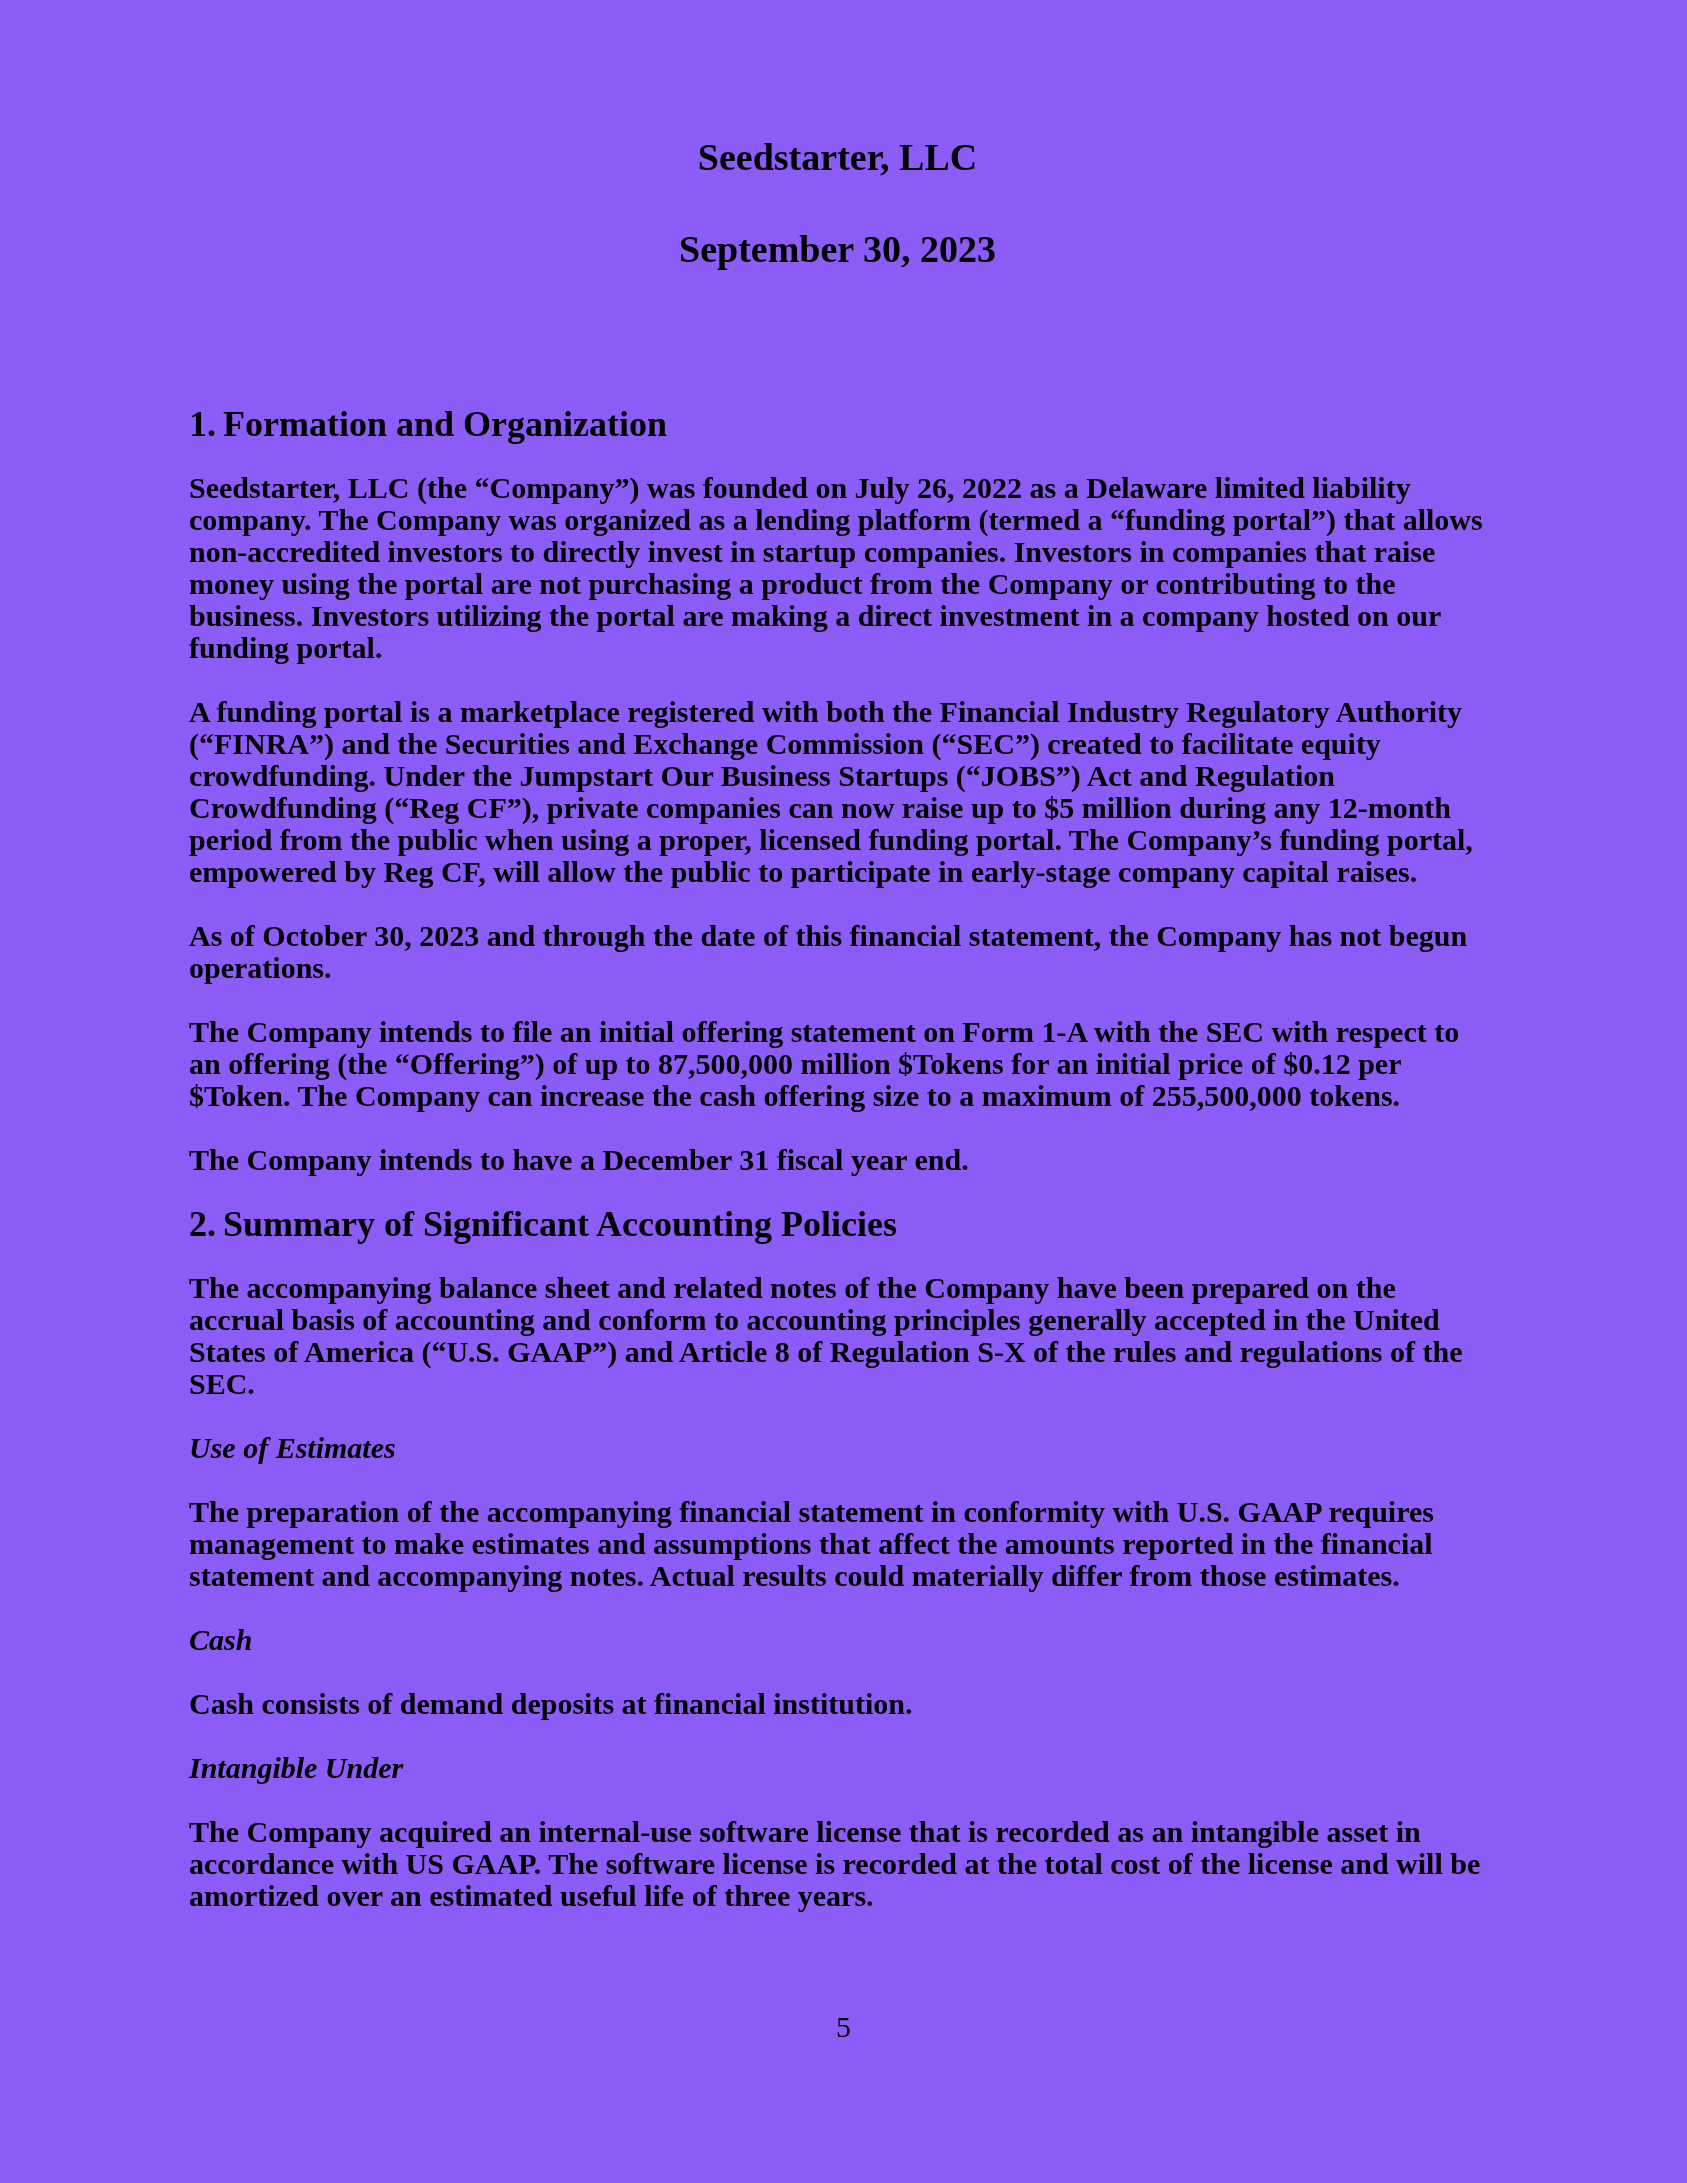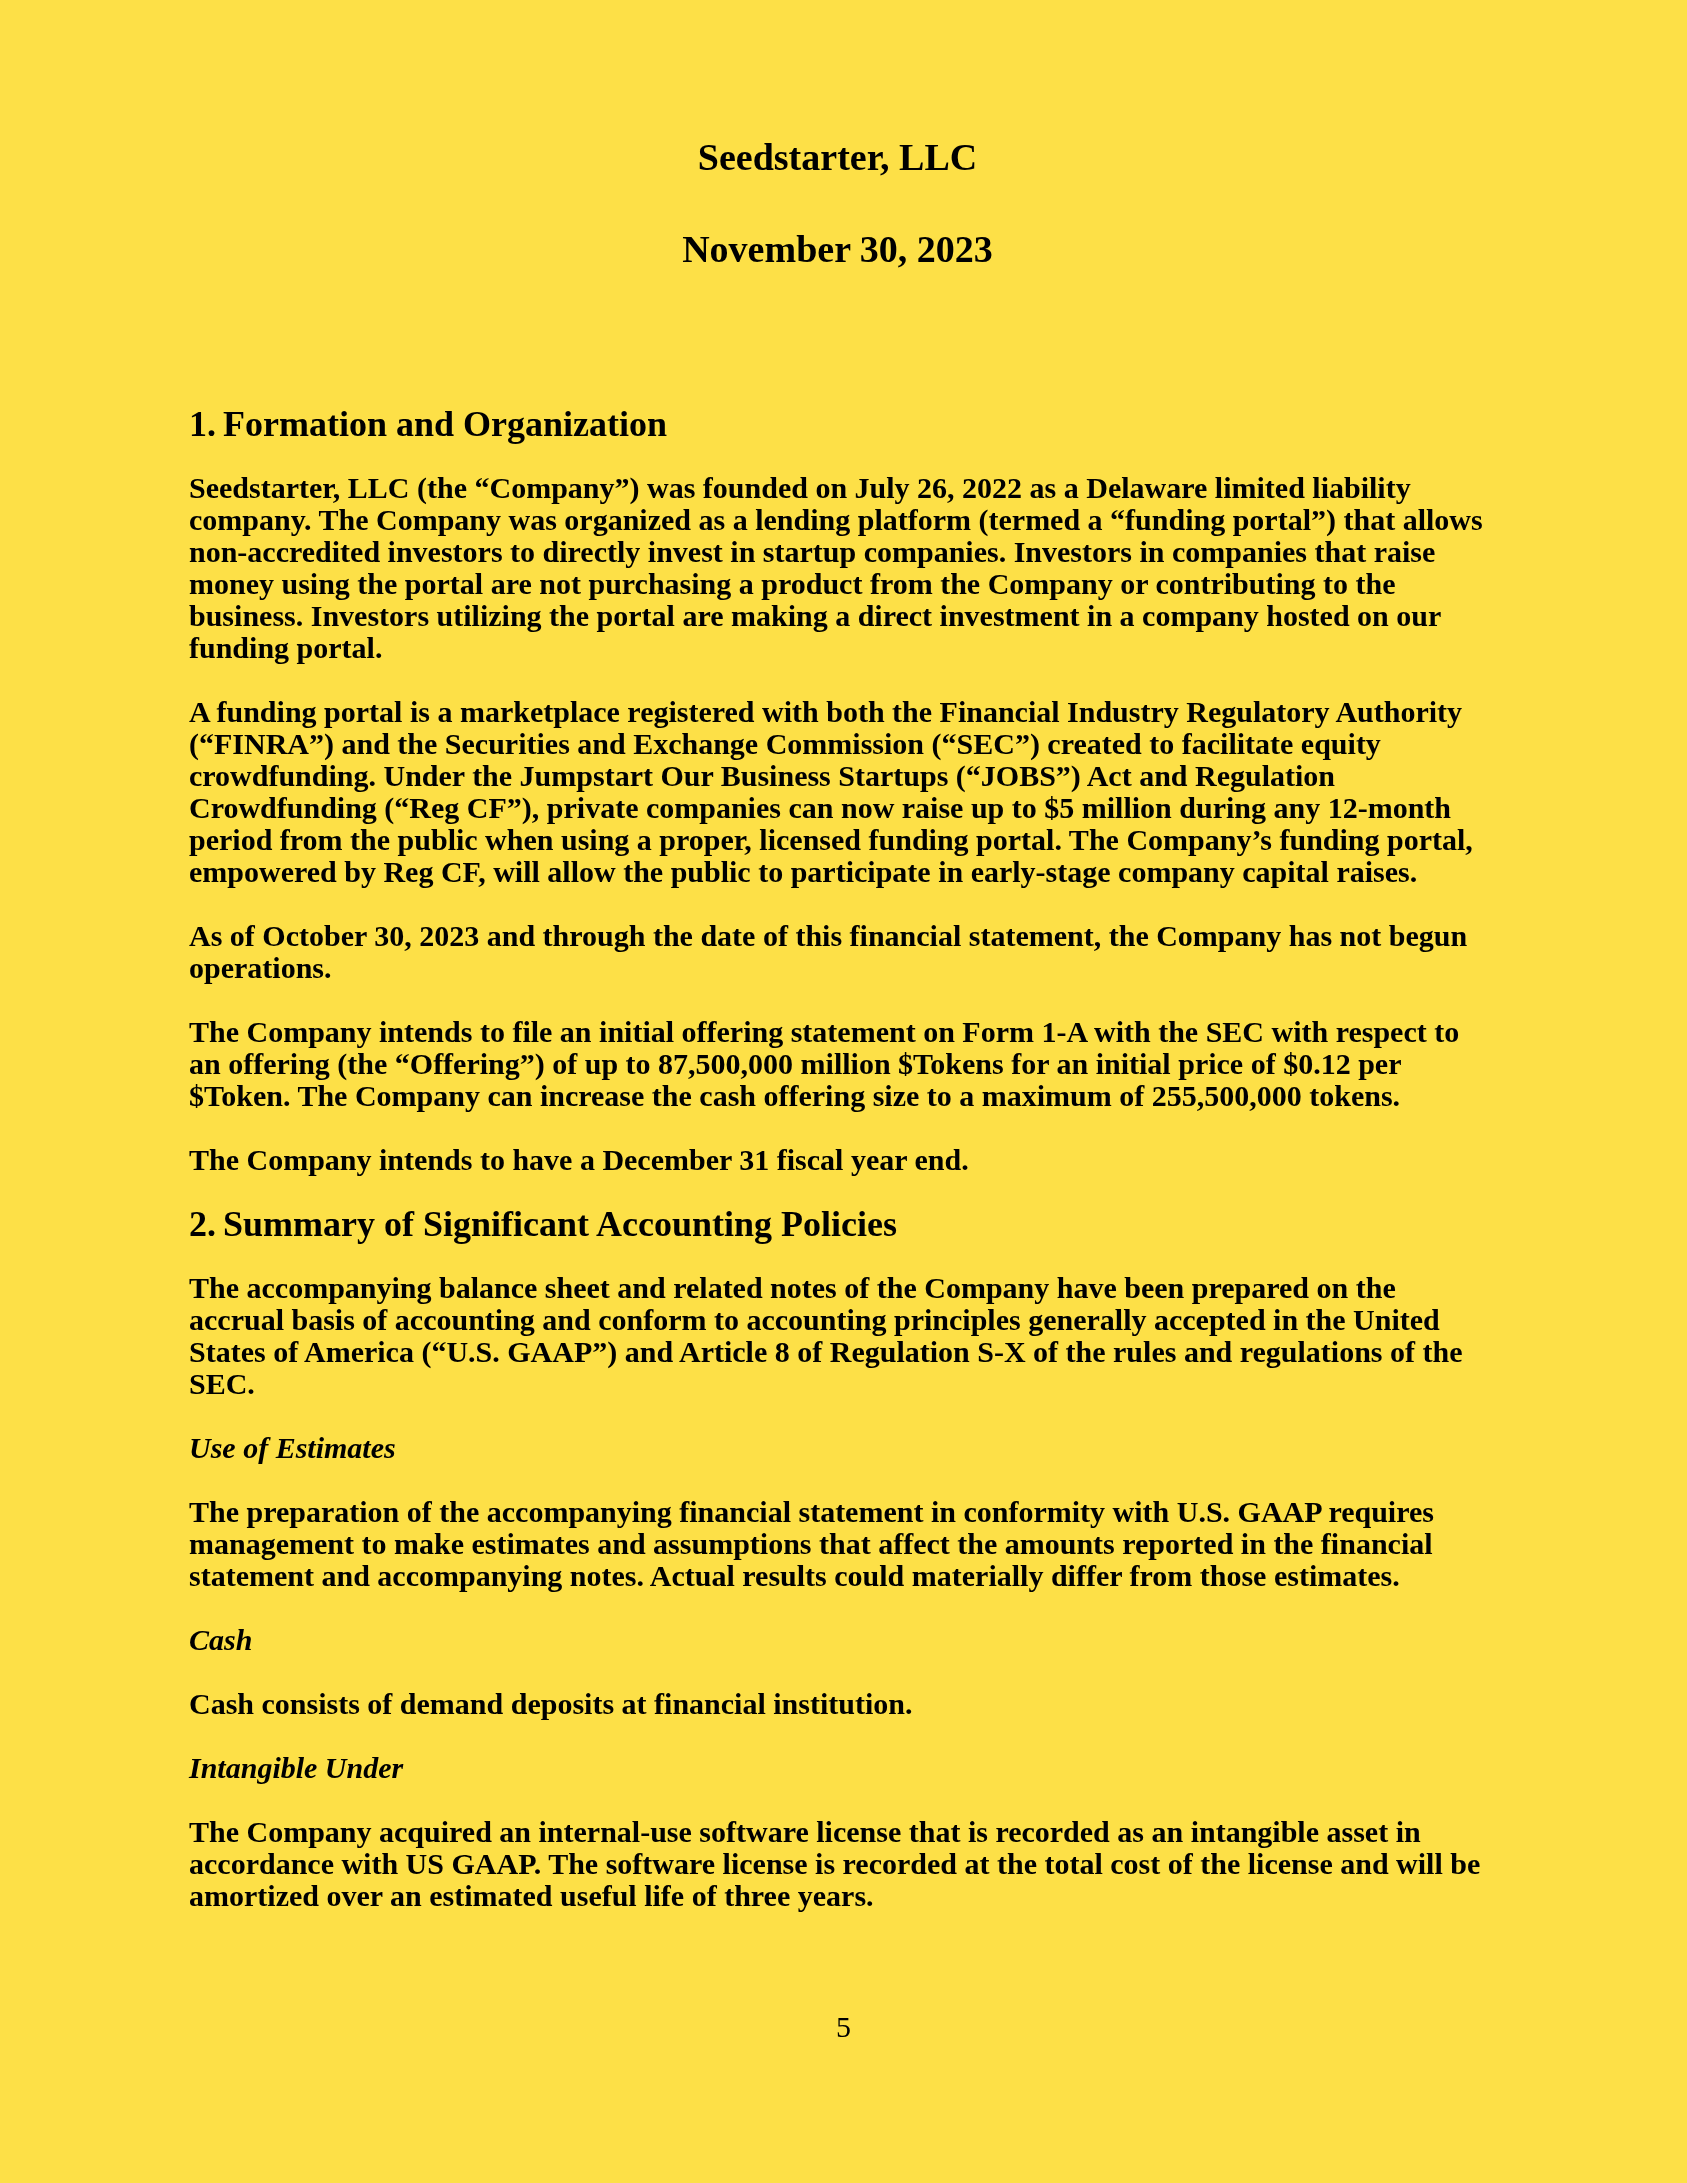--- a/index.html
+++ b/index.html
@@ -4,21 +4,21 @@
 <style>
   html, body {
     margin: 0;
     padding: 0;
     background: #ffffff;
   }
   .page {
     position: relative;
     width: 1687px;
     height: 2183px;
-    background: #fde047;
+    background: #8b5cf6;
     color: #000000;
     font-family: "Liberation Serif", "DejaVu Serif", serif;
     overflow: hidden;
   }
   .doc-header {
     position: absolute;
     top: 138px;
     left: 189px;
     width: 1297px;
     text-align: center;
@@ -73,21 +73,21 @@
     line-height: 32px;
   }
 </style>
 </head>
 <body>
 
 <div class="page">
 
   <header class="doc-header">
     <div class="title-line">Seedstarter, LLC</div>
-    <div class="title-line">November 30, 2023</div>
+    <div class="title-line">September 30, 2023</div>
   </header>
 
   <main class="doc-body">
 
     <section>
       <h2 class="sec-heading"><span class="sec-num">1.</span><span>Formation and Organization</span></h2>
       <p class="body-para">Seedstarter, LLC (the “Company”) was founded on July 26, 2022 as a Delaware limited liability company. The Company was organized as a lending platform (termed a “funding portal”) that allows non-accredited investors to directly invest in startup companies. Investors in companies that raise money using the portal are not purchasing a product from the Company or contributing to the business. Investors utilizing the portal are making a direct investment in a company hosted on our funding portal.</p>
       <p class="body-para">A funding portal is a marketplace registered with both the Financial Industry Regulatory Authority (“FINRA”) and the Securities and Exchange Commission (“SEC”) created to facilitate equity crowdfunding. Under the Jumpstart Our Business Startups (“JOBS”) Act and Regulation Crowdfunding (“Reg CF”), private companies can now raise up to $5 million during any 12-month period from the public when using a proper, licensed funding portal. The Company’s funding portal, empowered by Reg CF, will allow the public to participate in early-stage company capital raises.</p>
       <p class="body-para">As of October 30, 2023 and through the date of this financial statement, the Company has not begun operations.</p>
       <p class="body-para">The Company intends to file an initial offering statement on Form 1-A with the SEC with respect to an offering (the “Offering”) of up to 87,500,000 million $Tokens for an initial price of $0.12 per $Token. The Company can increase the cash offering size to a maximum of 255,500,000 tokens.</p>

